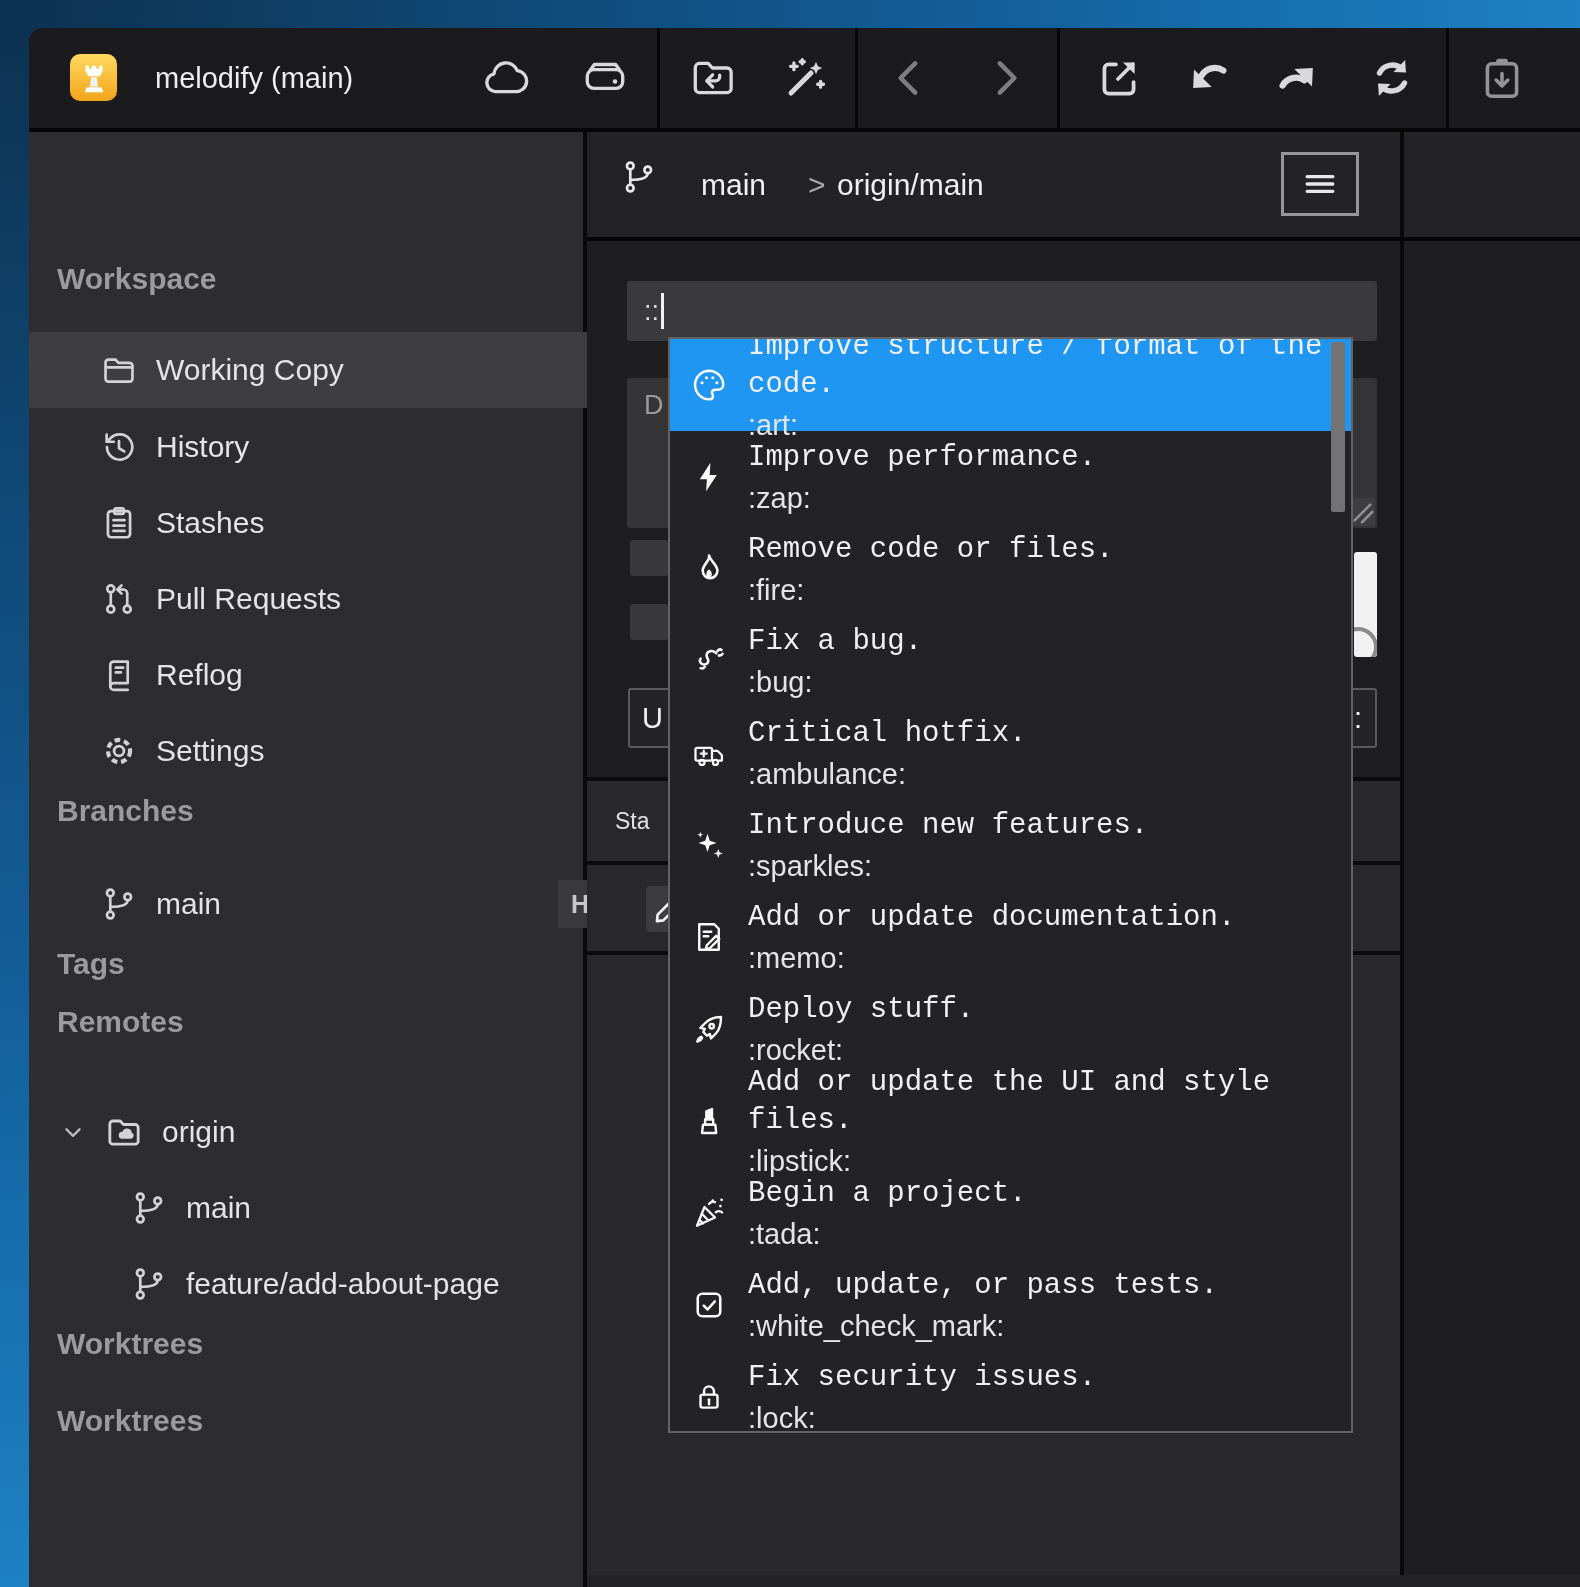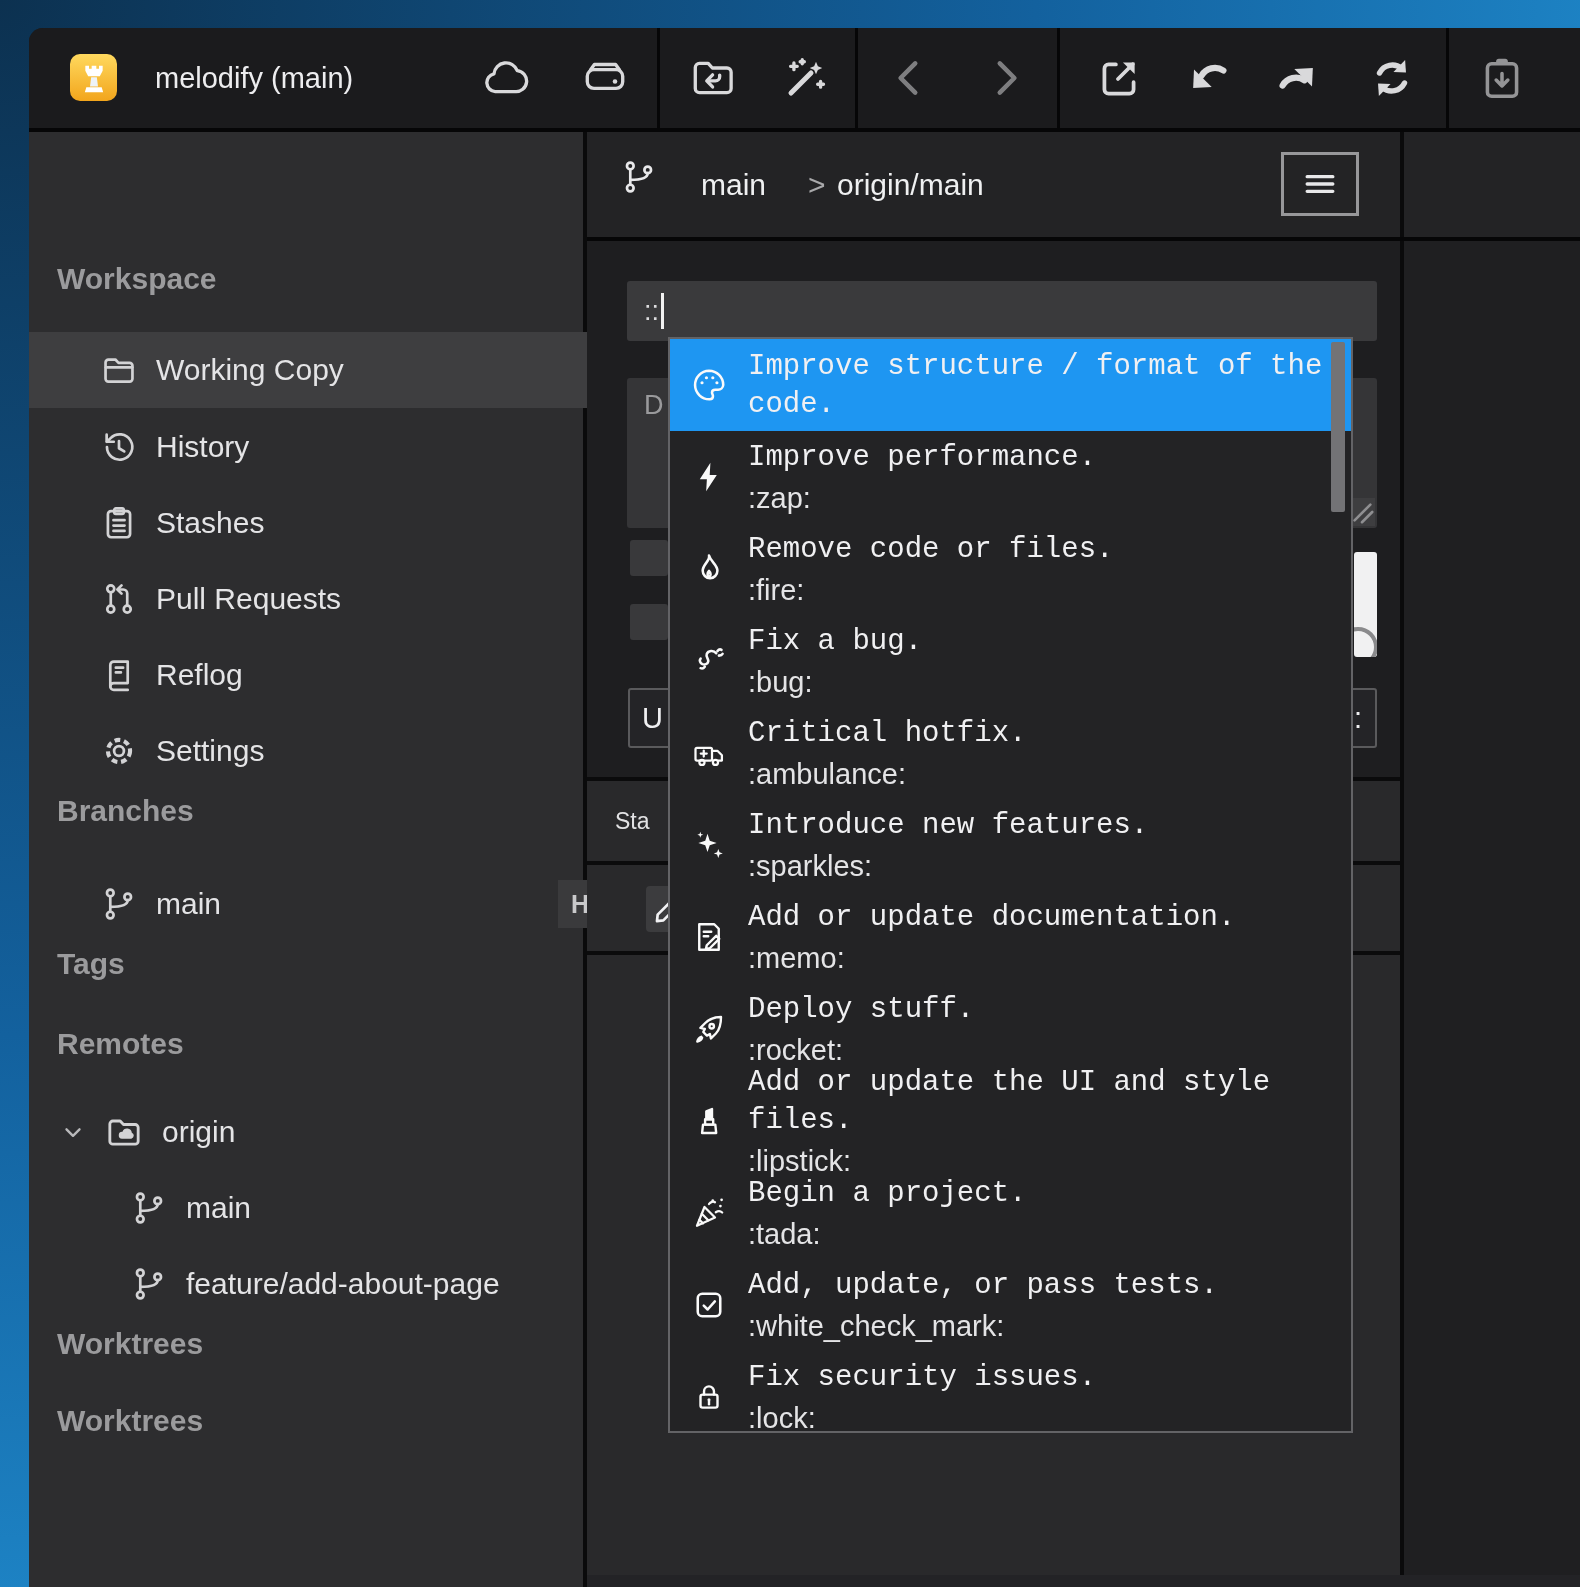--- a/index.html
+++ b/index.html
@@ -248,21 +248,21 @@
             <path d="M6.5 13.8c7.2 0 11-1.6 11-4.2"></path>
           </svg>
         </span>
     <span>main</span>
     <span class="headbadge">HEAD</span>
   </div>
 
   <div class="r sbrow sbhead" style="top:898px">
         <span>Tags</span>
       </div>
-  <div class="r sbrow sbhead" style="top:978px">
+  <div class="r sbrow sbhead" style="top:956px">
         <span>Remotes</span>
       </div>
 
   <div class="r sbrow sbitem" style="top:1050px;padding-left:31px;">
     <span class="ic" style="width:26px;height:26px;color:#b9b9bb">
           <svg viewBox="0 0 24 24" width="26" height="26" fill="none" stroke="currentColor" stroke-width="2.2" stroke-linecap="round" stroke-linejoin="round">
             <path d="M6 9.5l6 6 6-6"></path>
           </svg>
         </span>
     <span class="ic" style="width:40px;height:40px">
@@ -377,20 +377,21 @@
             <svg viewBox="0 0 24 24" width="38" height="38" fill="none" stroke="currentColor" stroke-width="1.6" stroke-linecap="round" stroke-linejoin="round">
               <path d="M12 3a9 9 0 1 0 .4 18c1.5 0 2.1-.9 2.1-1.9 0-.9-.6-1.5-.6-2.3 0-1 .8-1.8 2-1.8h1.8A3.3 3.3 0 0 0 21 12c0-5-4-9-9-9z"></path>
               <circle cx="7.6" cy="10.6" r="1" fill="currentColor" stroke="none"></circle>
               <circle cx="10.4" cy="7.4" r="1" fill="currentColor" stroke="none"></circle>
               <circle cx="14.4" cy="7.4" r="1" fill="currentColor" stroke="none"></circle>
               <circle cx="17" cy="10.6" r="1" fill="currentColor" stroke="none"></circle>
             </svg>
           </span>
       <span class="ddtx">
             <span class="ddt1">Improve structure / format of the code.</span>
+            <span class="ddt2">:art:</span>
           </span>
     </div>
 
     <div class="dditem">
       <span class="ddic">
             <svg viewBox="0 0 24 24" width="34" height="34">
               <path d="M13 2L5.5 13.5h5L10 22l7.5-11.5h-5z" fill="currentColor"></path>
             </svg>
           </span>
       <span class="ddtx">

